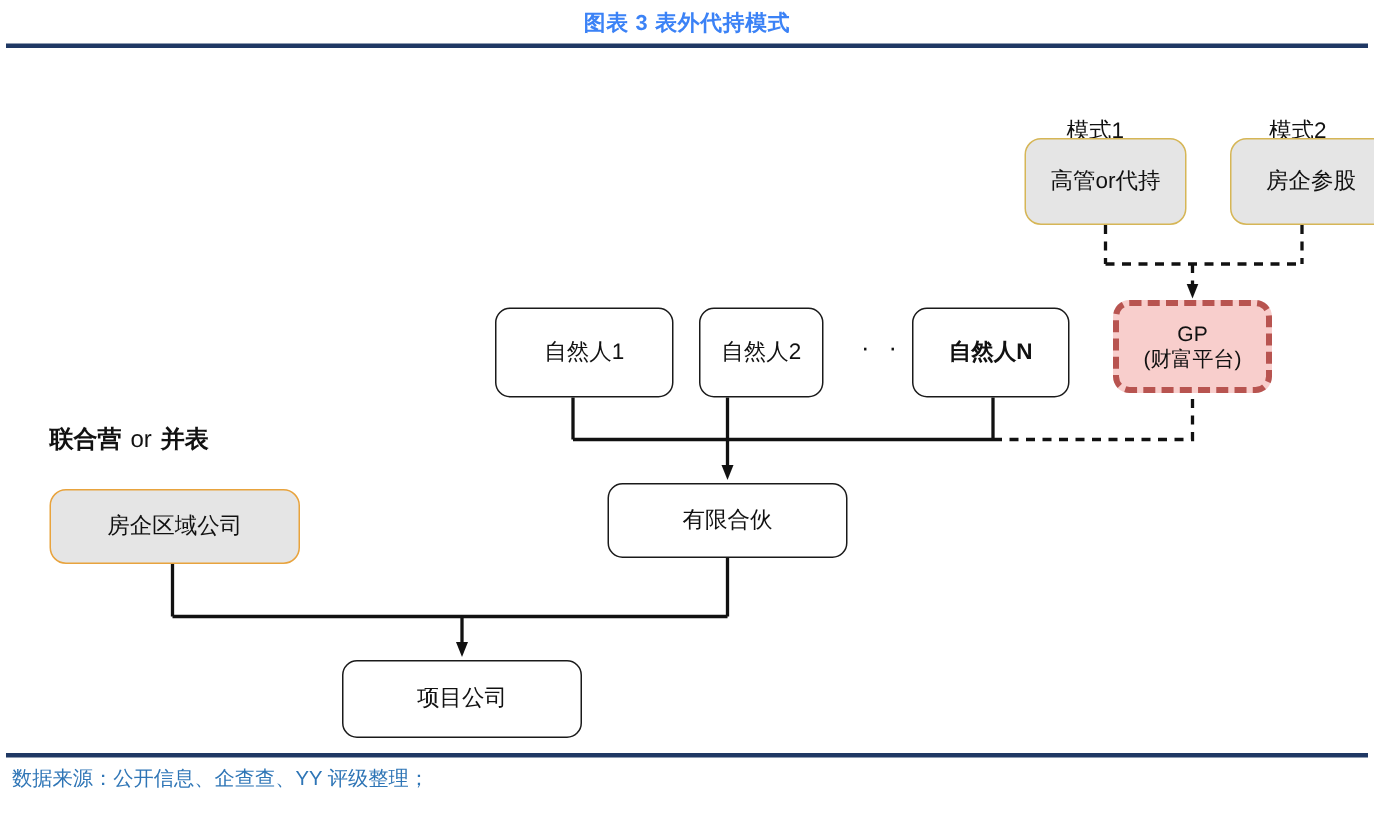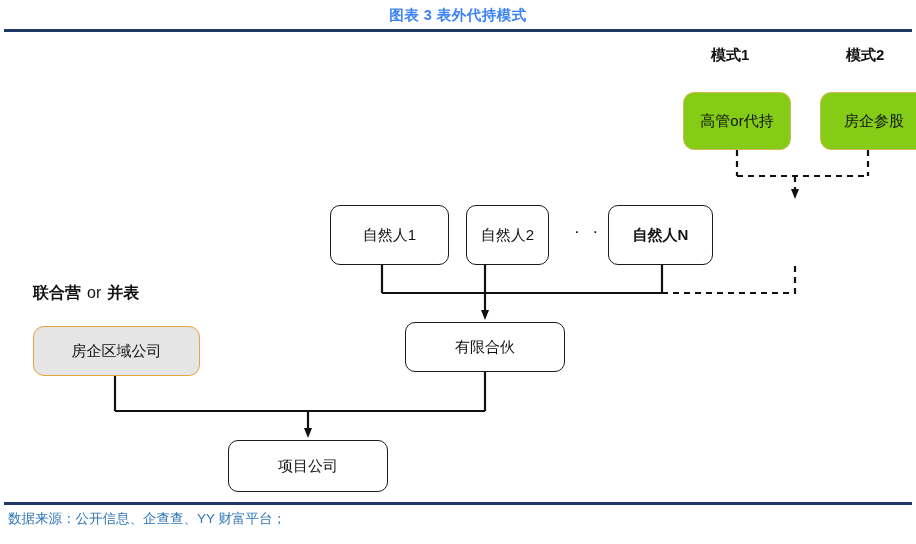--- a/index.html
+++ b/index.html
@@ -49,43 +49,44 @@
     justify-content:center;
     text-align:center;
     line-height:1.25;
     color:#111111;
     font-size:15px;
     border-radius:10px;
     background:#ffffff;
     border:1.6px solid #1a1a1a;
   }
   .node.yellow{
-    background:#84cc16;
+    background:#e5e5e5;
     border:1.6px solid #d6b656;
     border-radius:11px;
   }
   .node.orange{
     background:#e5e5e5;
     border:1.8px solid #e8a33d;
     border-radius:11px;
   }
   .node.pink{
     background:#f8cecc;
     border:4px dashed #b85450;
     border-radius:11px;
     font-size:14px;
   }
 
   
   .mode-label{
     position:absolute;
-    font-weight:bold;
+    font-weight:normal;
     font-size:15px;
     color:#111;
     white-space:nowrap;
+    margin-top:32px;
   }
   .or-label{
     position:absolute;
     font-size:15px;
     color:#111;
     white-space:nowrap;
   }
   .or-label b{font-weight:bold;font-size:16px;margin-top:20px;}
   .or-label .or{font-weight:normal;font-size:16px;padding:0 6px;}
 
@@ -139,31 +140,35 @@
 
     <path d="M308,411 L308,434" stroke="#111" stroke-width="2.2" fill="none" marker-end="url(#arrow)"></path>
   </svg>
 
   <div class="mode-label" style="left:711px;top:46px;">模式1</div>
   <div class="mode-label" style="left:846px;top:46px;">模式2</div>
 
   <div class="node yellow" style="left:683px;top:92px;width:108px;height:58px;">高管or代持</div>
   <div class="node yellow" style="left:820px;top:92px;width:108px;height:58px;">房企参股</div>
 
+  <div class="node pink" style="left:742px;top:200px;width:106px;height:62px;flex-direction:column;">
+    <span>GP</span>
+    <span class="gp-line2">(财富平台)</span>
+  </div>
 
   <div class="node" style="left:330px;top:205px;width:119px;height:60px;">自然人1</div>
   <div class="node" style="left:466px;top:205px;width:83px;height:60px;">自然人2</div>
   <div class="dots" style="left:574px;top:222px;">· · · ·</div>
   <div class="node" style="left:608px;top:205px;width:105px;height:60px;font-weight:bold;">自然人N</div>
 
   <div class="or-label" style="left:33px;top:283px;">
     <b>联合营</b><span class="or">or</span><b>并表</b>
   </div>
 
   <div class="node orange" style="left:33px;top:326px;width:167px;height:50px;">房企区域公司</div>
 
   <div class="node" style="left:228px;top:440px;width:160px;height:52px;">项目公司</div>
 
   <div class="node" style="left:405px;top:322px;width:160px;height:50px;">有限合伙</div>
 
   <div class="rule-bottom"></div>
-  <div class="source-note">数据来源：公开信息、企查查、YY 财富平台；</div>
+  <div class="source-note">数据来源：公开信息、企查查、YY 评级整理；</div>
 </div>
 
 </body></html>

